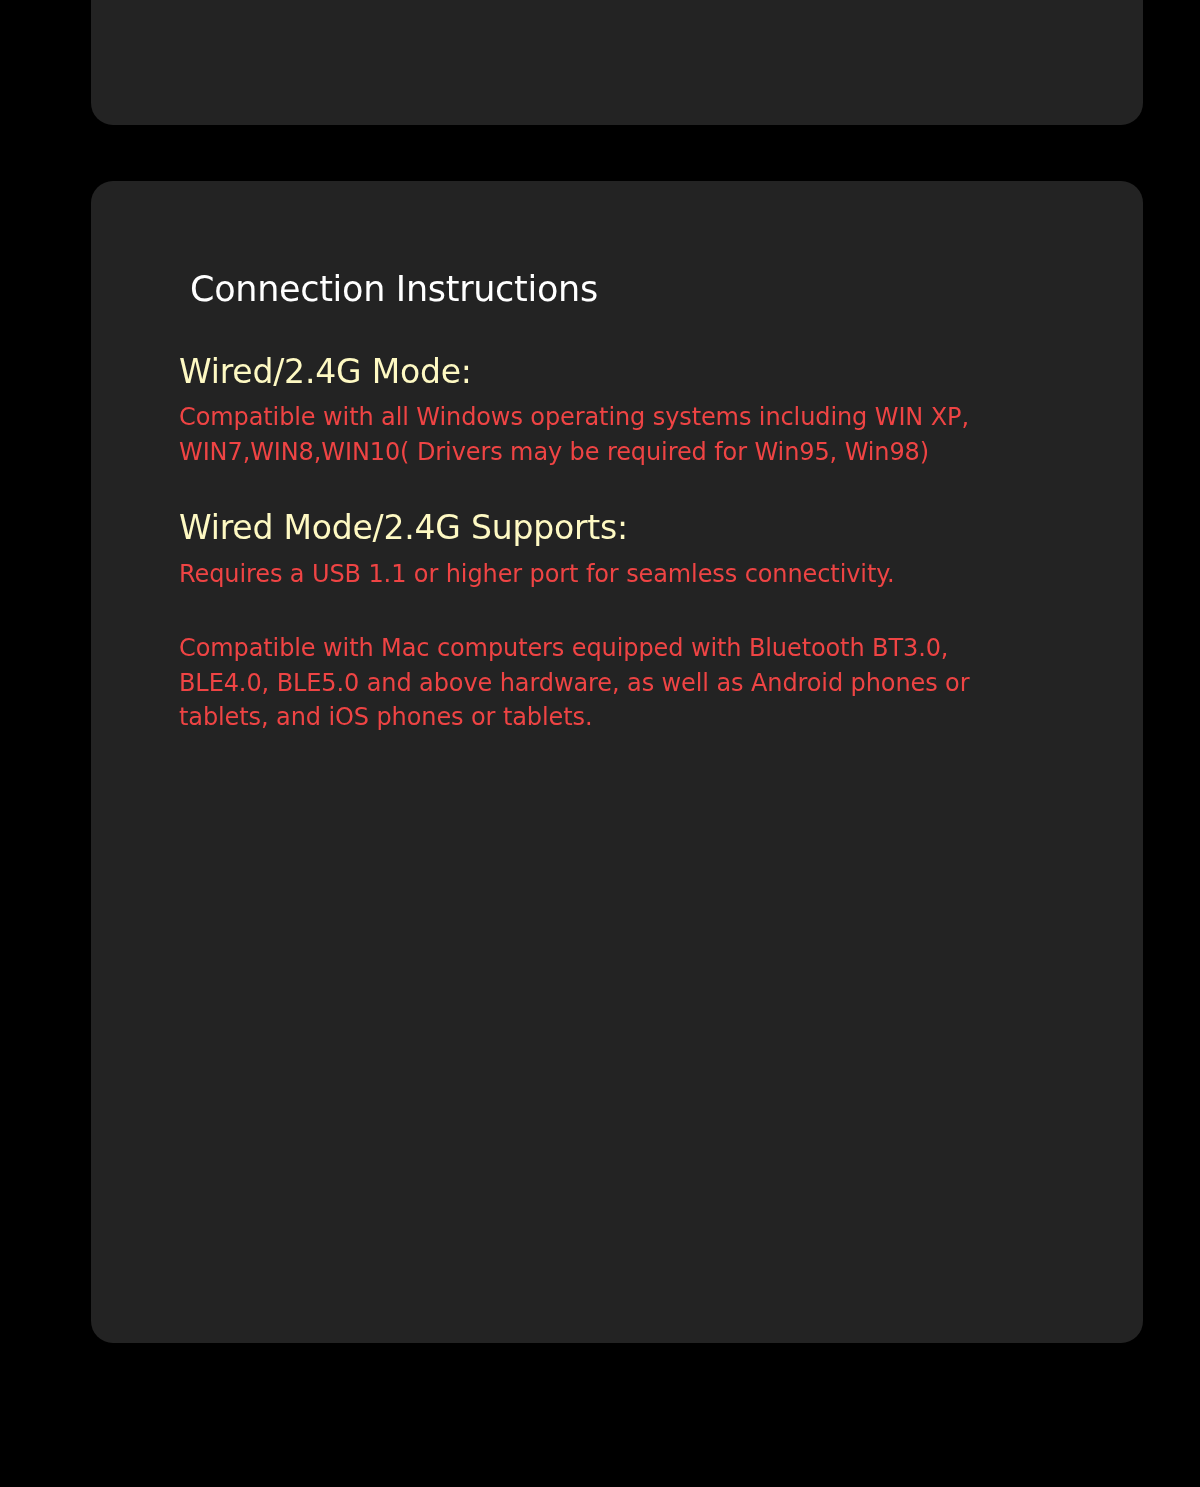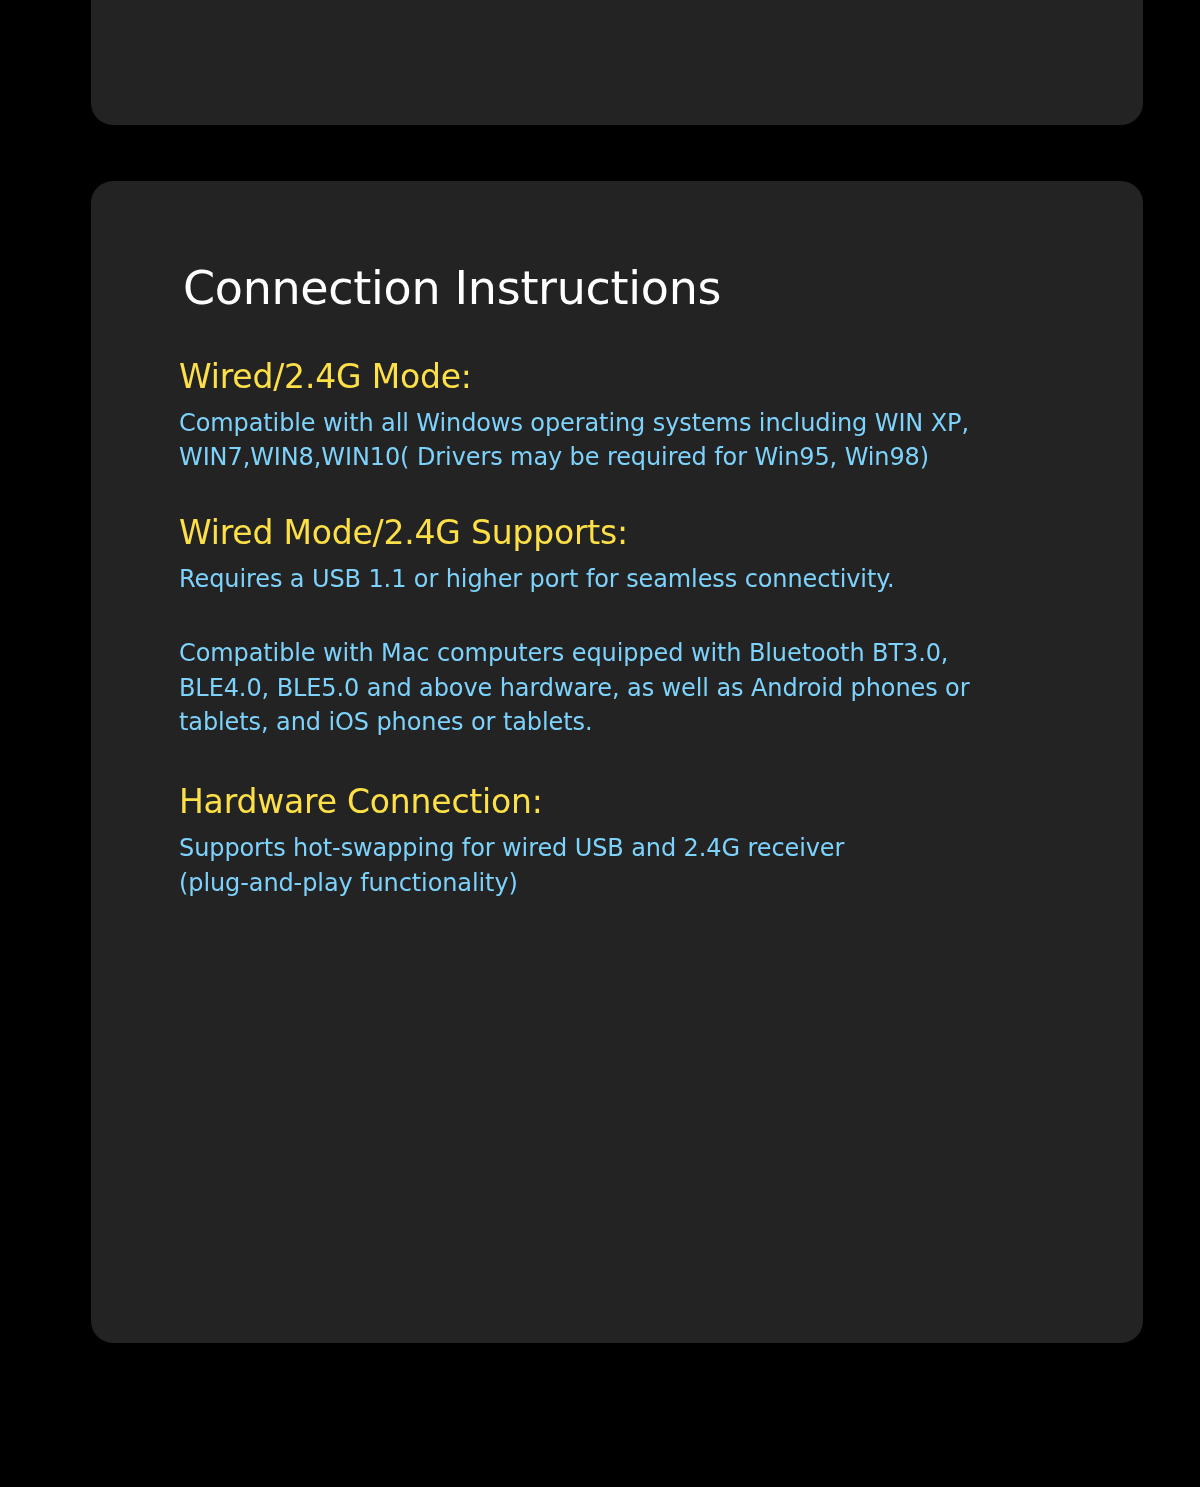--- a/index.html
+++ b/index.html
@@ -40,48 +40,48 @@
     top: 181px;
     width: 1052px;
     height: 1162px;
     background: #232323;
     border-radius: 22px;
     box-sizing: border-box;
     padding: 78px 88px 60px 88px;
   }
 
   h1.section-title {
-    margin: 4px;
-    font-size: 46px;
+    margin: 11px;
+    font-size: 35px;
     line-height: 1.1;
     font-weight: 400;
     letter-spacing: -0.3px;
     color: #ffffff;
   }
 
   .block {
     margin-top: 44px;
   }
   .block.tight {
     margin-top: 40px;
   }
   h2.block-title {
     margin: 0 0 10px 0;
     font-size: 33px;
     line-height: 1.15;
     font-weight: 400;
     letter-spacing: -0.2px;
-    color: #fde047;
+    color: #fef9c3;
   }
   p.block-body {
     margin: 0;
     font-size: 24px;
     line-height: 1.43;
     font-weight: 400;
-    color: #7dd3fc;
+    color: #ef4444;
     letter-spacing: -0.1px;
     white-space: pre-line;
   }
 </style>
 </head>
 <body>
 
 <div class="page">
 
   <div class="card-top">
@@ -102,20 +102,15 @@
       <h2 class="block-title">Wired Mode/2.4G Supports:</h2>
       <p class="block-body">Requires a USB 1.1 or higher port for seamless connectivity.</p>
     </div>
 
     <div class="block tight">
       <p class="block-body">Compatible with Mac computers equipped with Bluetooth BT3.0,
 BLE4.0, BLE5.0 and above hardware, as well as Android phones or
 tablets, and iOS phones or tablets.</p>
     </div>
 
-    <div class="block">
-      <h2 class="block-title">Hardware Connection:</h2>
-      <p class="block-body">Supports hot-swapping for wired USB and 2.4G receiver
- (plug-and-play functionality)</p>
-    </div>
   </div>
 
 </div>
 
 </body></html>

